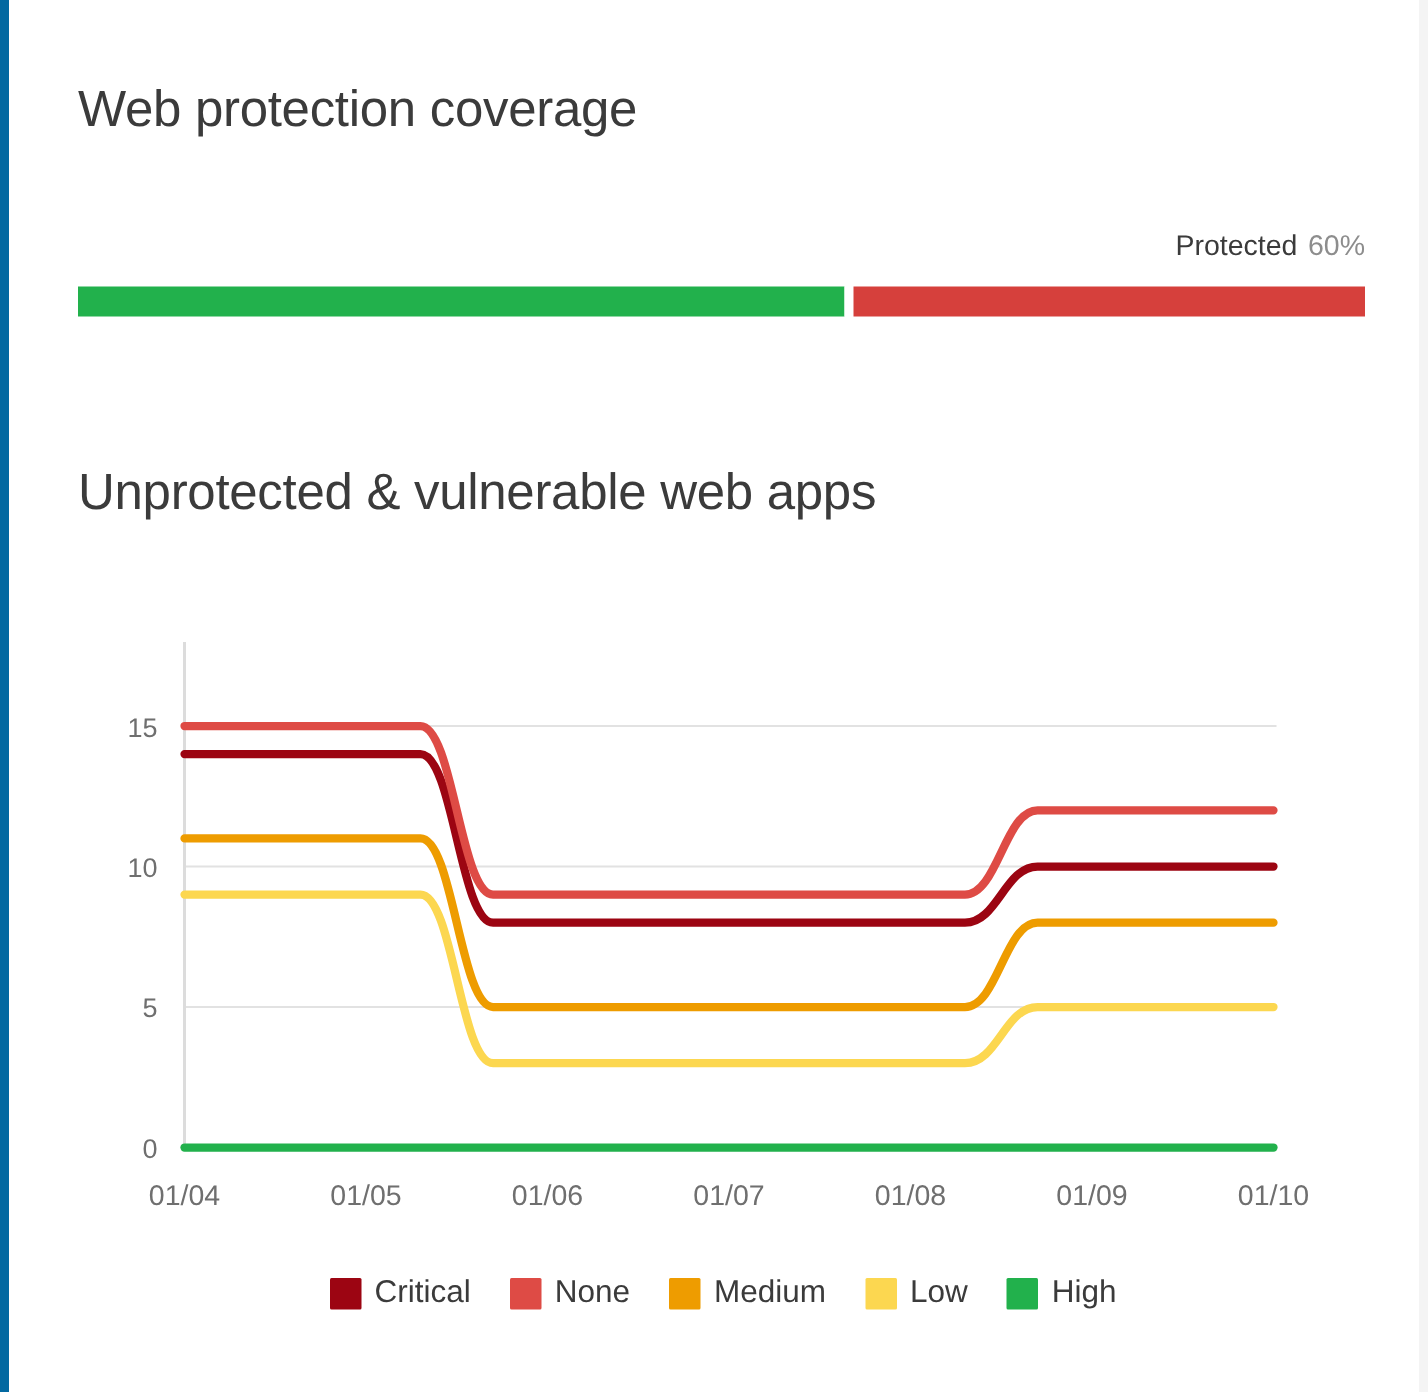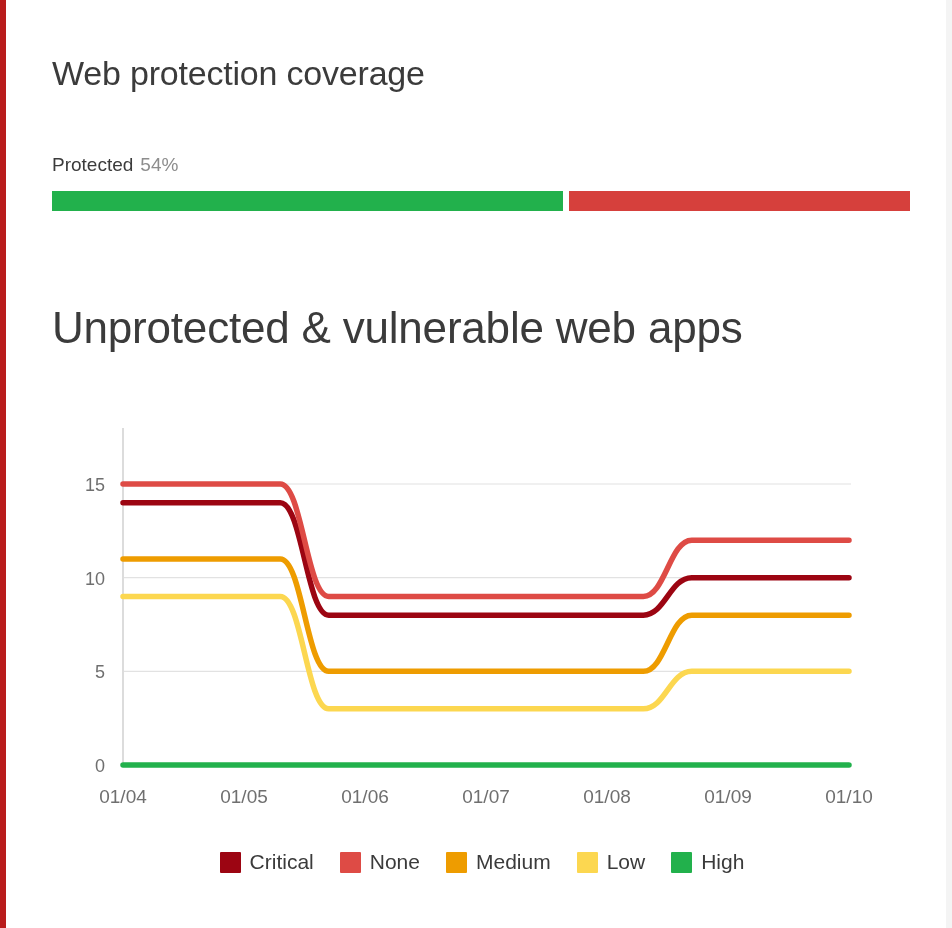--- a/index.html
+++ b/index.html
@@ -7,21 +7,21 @@
     width: 952px;
     height: 928px;
     background: #f2f2f2;
     font-family: "Liberation Sans", "DejaVu Sans", sans-serif;
   }
   .page {
     position: relative;
     width: 952px;
     height: 928px;
     background: #ffffff;
-    border-left: 6px solid #b91c1c;
+    border-left: 6px solid #0369a1;
     border-right: 6px solid #f4f4f4;
     overflow: hidden;
   }
 
   
   .coverage-title {
     position: absolute;
     left: 46px;
     top: 50px;
     font-size: 34px;
@@ -30,21 +30,21 @@
     letter-spacing: -0.2px;
     line-height: 46px;
     white-space: nowrap;
   }
   .bar-labels {
     position: absolute;
     left: 46px;
     top: 152px;
     width: 858px;
     display: flex;
-    justify-content: flex-start;
+    justify-content: flex-end;
     align-items: baseline;
     font-size: 19px;
     line-height: 26px;
     white-space: nowrap;
   }
   .bar-label-name { color: #3b3b3b; }
   .bar-label-value { color: #8d8d8d; margin-left: 7px; }
   .bar-label-group { display: flex; align-items: baseline; }
 
   .bar-track {
@@ -64,21 +64,21 @@
     height: 20px;
     background: #d6403c;
     flex: 1 1 auto;
   }
 
   
   .chart-title {
     position: absolute;
     left: 46px;
     top: 305px;
-    font-size: 44px;
+    font-size: 34px;
     font-weight: 400;
     color: #3b3b3b;
     letter-spacing: -0.2px;
     line-height: 46px;
     white-space: nowrap;
   }
   .chart-wrap {
     position: absolute;
     left: 0;
     top: 400px;
@@ -130,21 +130,21 @@
 </head>
 <body>
 
 <div class="page">
 
   <div class="coverage-title">Web protection coverage</div>
 
   <div class="bar-labels">
     <div class="bar-label-group">
       <span class="bar-label-name">Protected</span>
-      <span class="bar-label-value">54%</span>
+      <span class="bar-label-value">60%</span>
     </div>
   </div>
 
   <div class="bar-track">
     <div class="bar-seg-protected" id="seg-protected" style="width: 511.2px; background: rgb(34, 177, 76);"></div>
     <div class="bar-gap"></div>
     <div class="bar-seg-unprotected" id="seg-unprotected" style="background: rgb(214, 64, 60);"></div>
   </div>
 
   <div class="chart-title">Unprotected &amp; vulnerable web apps</div>

